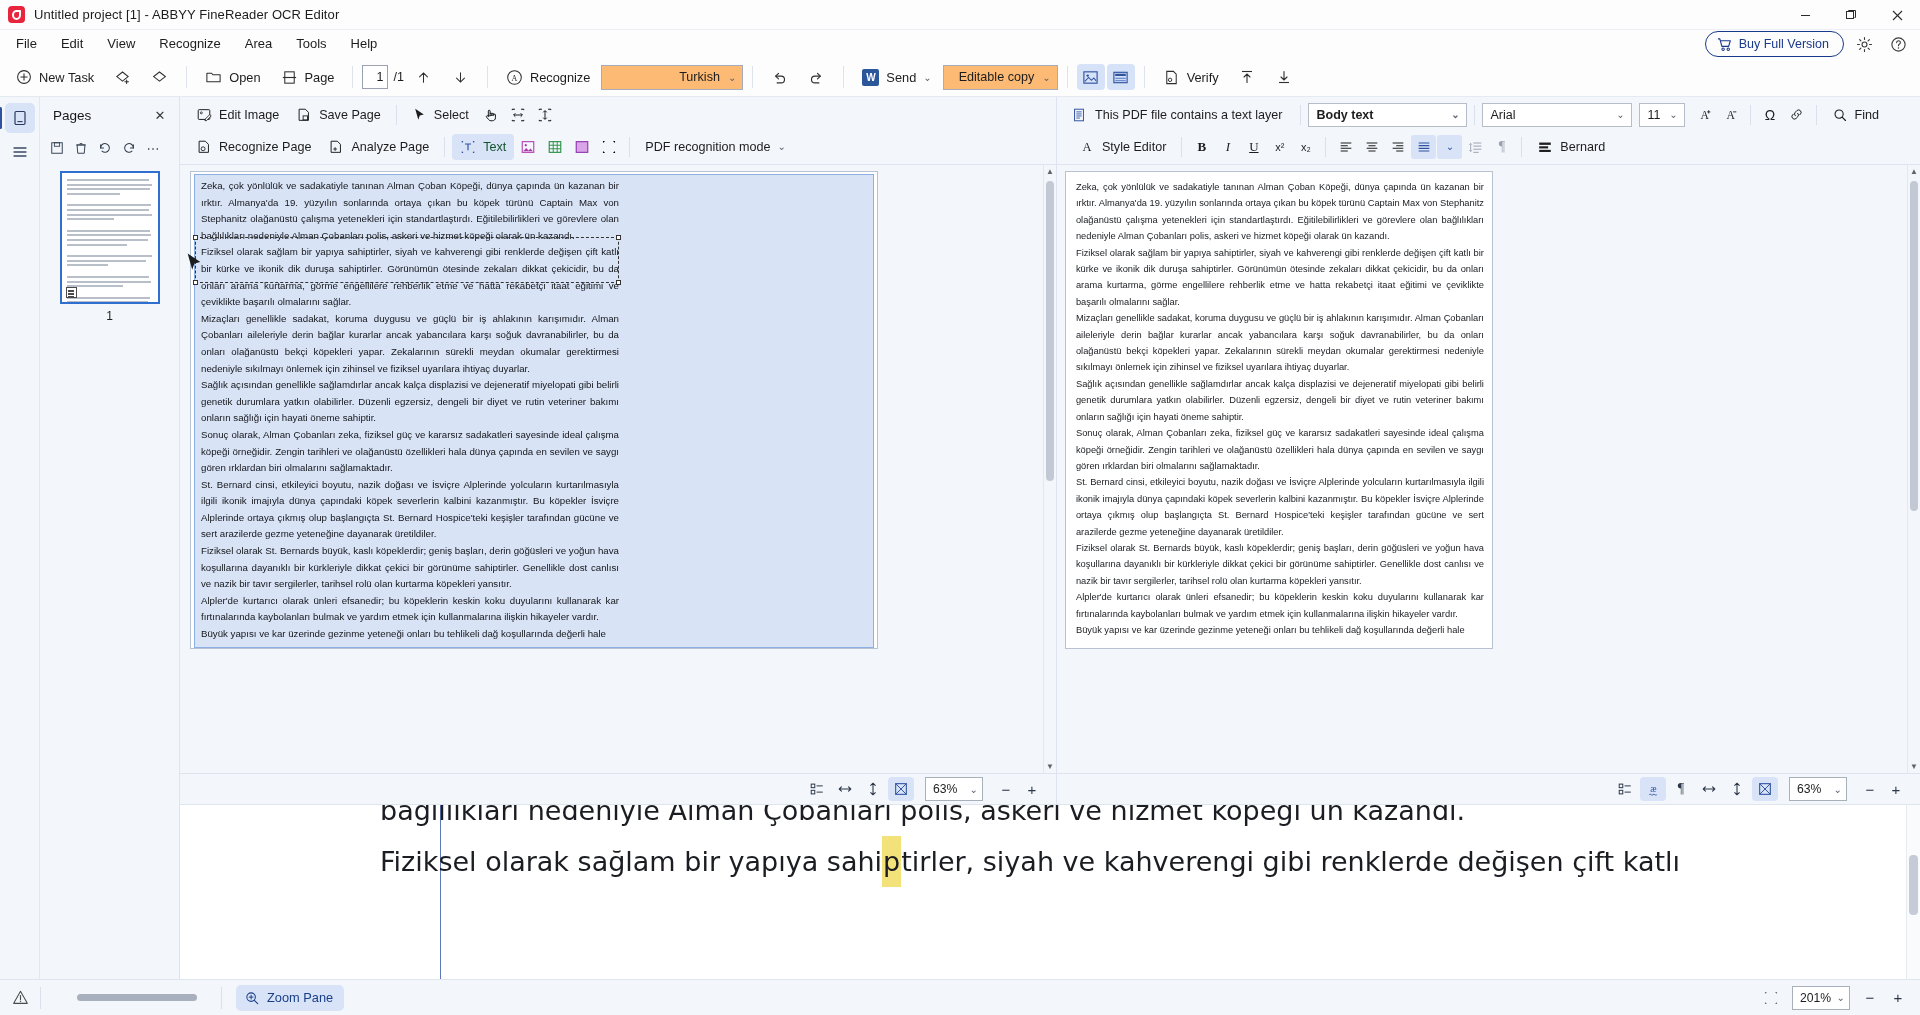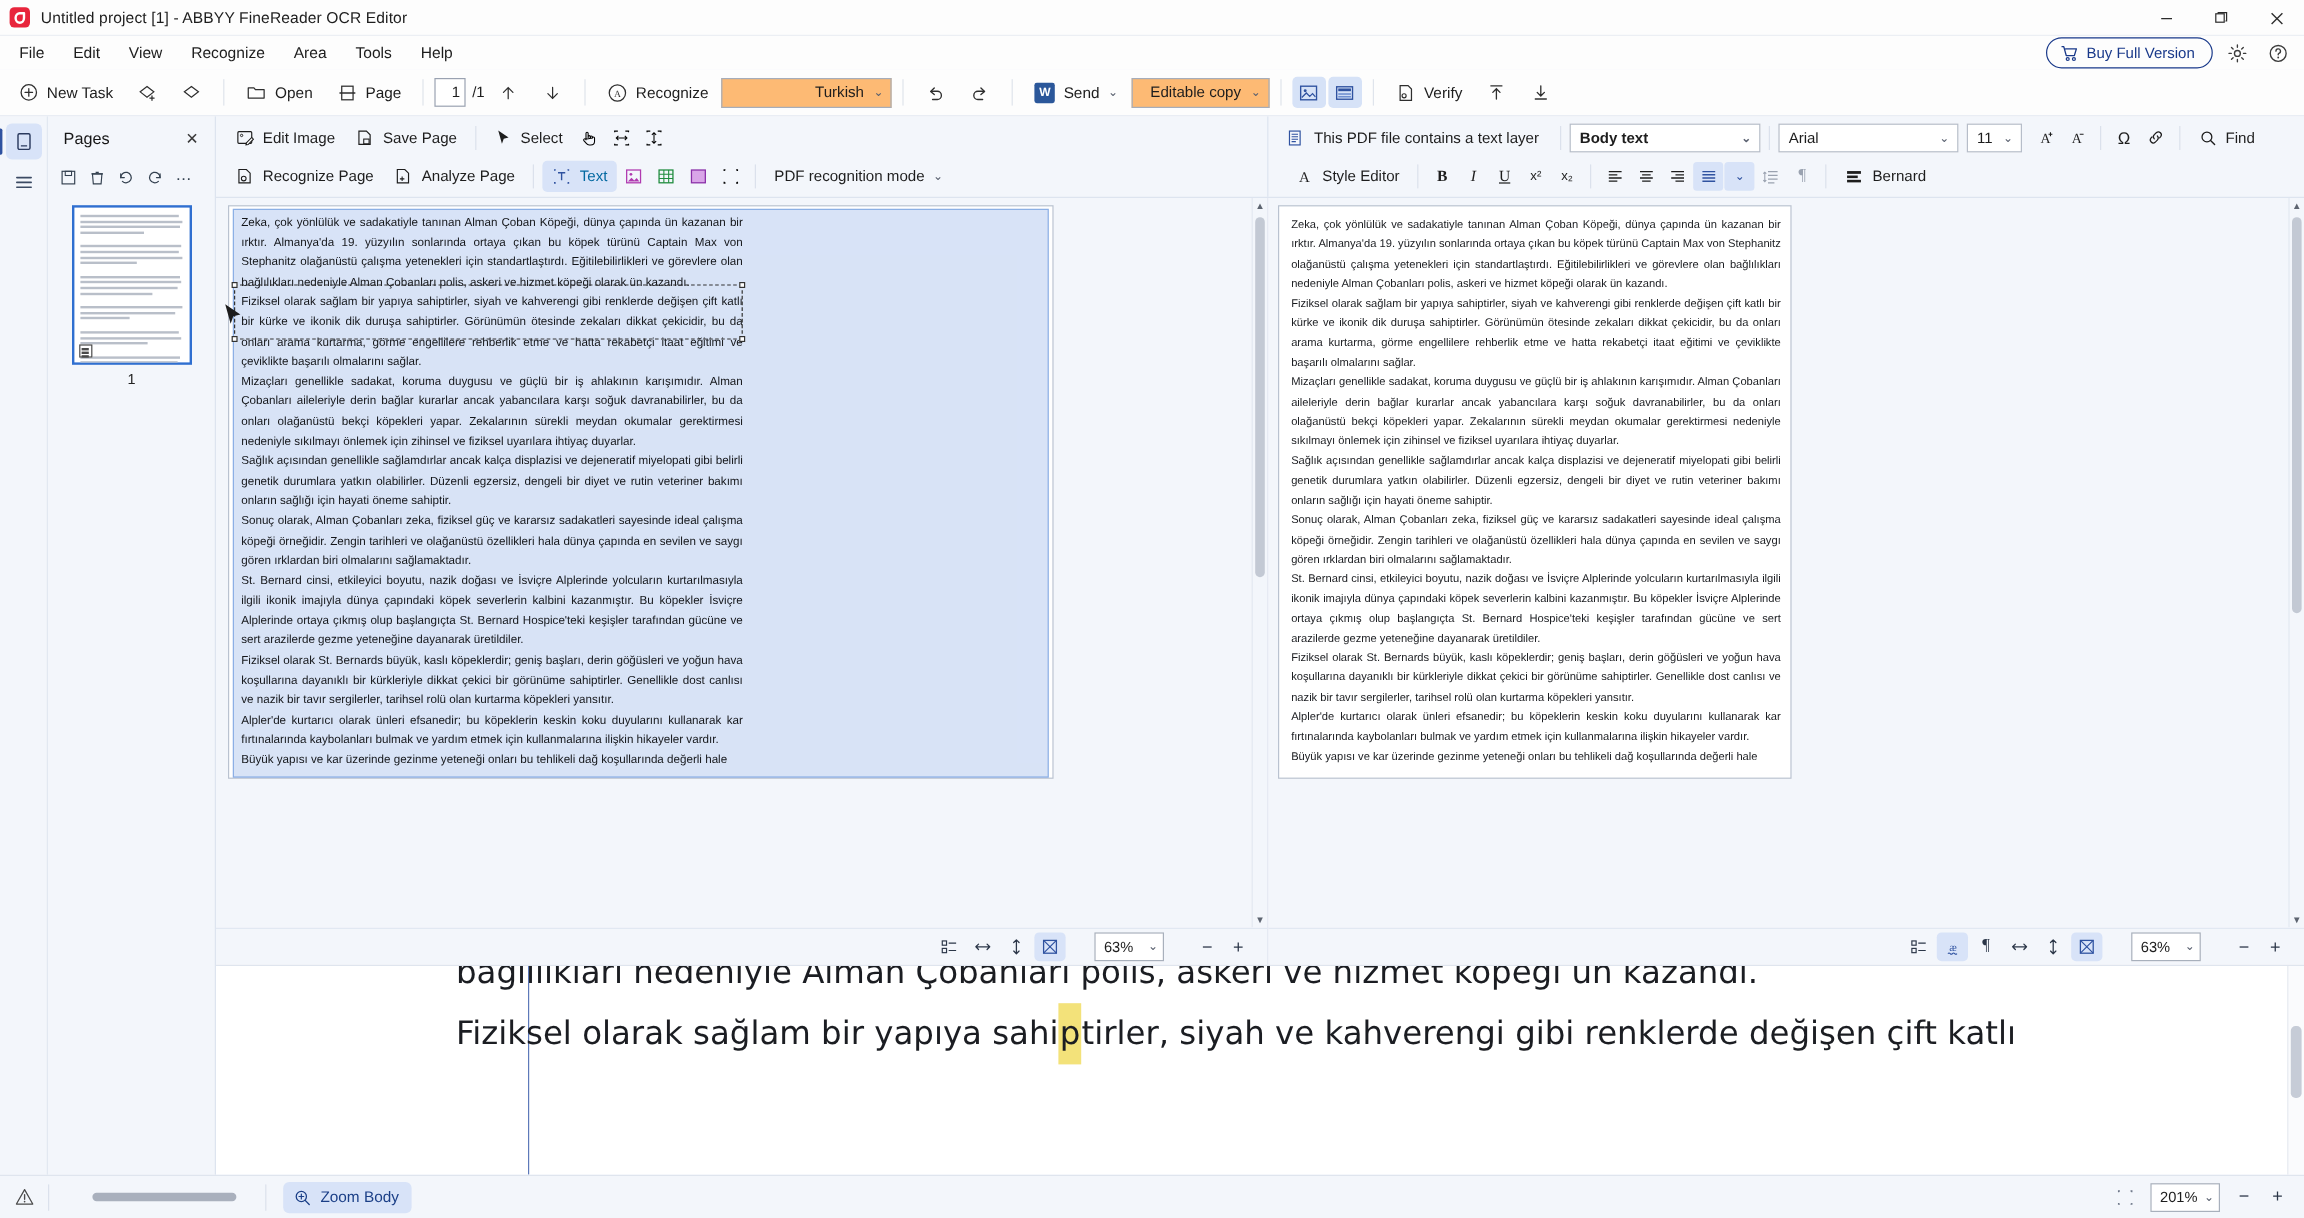--- a/index.html
+++ b/index.html
@@ -127,21 +127,21 @@
     display: flex; flex: 0 0 68px;
   }
   .pt-left { width: 50.4%; display: flex; flex-direction: column; justify-content: center;
              border-right: 1px solid #dde4ef; }
   .pt-right { flex: 1 1 auto; display: flex; flex-direction: column; justify-content: center; }
   .pt-row { height: 32px; display: flex; align-items: center; padding-left: 8px; gap: 1px; }
   .pt-btn {
     display: flex; align-items: center; gap: 7px; height: 26px; padding: 0 8px; border-radius: 4px;
     font-size: 12.6px; color: #1d1d1d; white-space: nowrap;
   }
-  .pt-btn.active { background: #d8e3f8; color: #0369a1; }
+  .pt-btn.active { background: #d8e3f8; color: #14532d; }
   .pt-sep { width: 1px; height: 20px; background: #dbe1ec; margin: 0 6px; }
   .sq-ico { width: 26px; height: 24px; display: flex; align-items: center; justify-content: center;
             border-radius: 4px; }
   .note-text { font-size: 12.6px; color: #1d1d1d; }
   .combo-sm { height: 24px; border: 1px solid #b6bdc9; background: #fff; display: flex;
               align-items: center; justify-content: space-between; padding: 0 6px 0 8px;
               font-size: 12.5px; color: #1d1d1d; }
   .w-style { width: 159px; font-weight: bold; }
   .w-font  { width: 150px; }
   .w-size  { width: 46px; }
@@ -196,21 +196,21 @@
 
   
   .pane-status { height: 31px; display: flex; align-items: center; justify-content: flex-end;
                  padding-right: 12px; gap: 2px; background: #f3f6fb; border-top: 1px solid #dde4ef;
                  flex: 0 0 31px; }
   .zoom-ico { width: 26px; height: 24px; display: flex; align-items: center; justify-content: center;
               color: #2b3648; border-radius: 4px; }
   .zoom-ico.active { background: #d8e3f8; }
   .zoom-combo { width: 58px; height: 24px; border: 1px solid #a8b0bc; background: #fff;
                 display: flex; align-items: center; justify-content: space-between;
-                padding: 0 4px 0 7px; font-size: 12.2px; color: #1d1d1d; margin: 0 22px; }
+                padding: 0 4px 0 7px; font-size: 12.2px; color: #1d1d1d; margin: 0 9px; }
   .zoom-pm { width: 24px; height: 24px; display: flex; align-items: center; justify-content: center;
              font-size: 15px; color: #2b3648; border-radius: 4px; }
 
   
   .zoompane { height: 175px; background: #fff; position: relative; flex: 0 0 175px;
               border-top: 1px solid #dfe5ee; overflow: hidden; }
   .zp-inner { position: absolute; left: 200px; top: 0; right: 22px; bottom: 0; overflow: hidden; }
   .zp-line { font-size: 27px; line-height: 51px; color: #1b1d22; white-space: nowrap;
              font-family: "DejaVu Sans", sans-serif; }
   .zp-rule { position: absolute; top: 0; bottom: 0; width: 1px; background: #5d79b9; }
@@ -901,21 +901,21 @@
     <div class="hscroll-track">
       <div class="hscroll-thumb"></div>
     </div>
     <div class="st-sep"></div>
     <div class="zoompane-btn">
       <svg width="16" height="16" viewBox="0 0 18 18">
           <circle cx="8" cy="8" r="4.8" fill="none" stroke="#1b3f87" stroke-width="1.2"></circle>
           <path d="M8 5.8v4.4M5.8 8h4.4" stroke="#1b3f87" stroke-width="1.1" stroke-linecap="round"></path>
           <path d="M11.6 11.6 15.4 15.4" stroke="#1b3f87" stroke-width="1.3" stroke-linecap="round"></path>
         </svg>
-      <span>Zoom Body</span>
+      <span>Zoom Pane</span>
     </div>
     <div class="status-right">
       <div class="zoom-ico">
         <svg width="16" height="16" viewBox="0 0 18 18">
             <path d="M4 2.8h-1.2v1.2M14 2.8h1.2v1.2M4 15.2h-1.2v-1.2M14 15.2h1.2v-1.2" fill="none" stroke="#6e7789" stroke-width="1.2"></path>
           </svg>
       </div>
       <div class="zoom-combo" style="margin:0 4px;">
         <span>201%</span>
         <span style="font-size:10px;color:#5a6170;">⌄</span>

